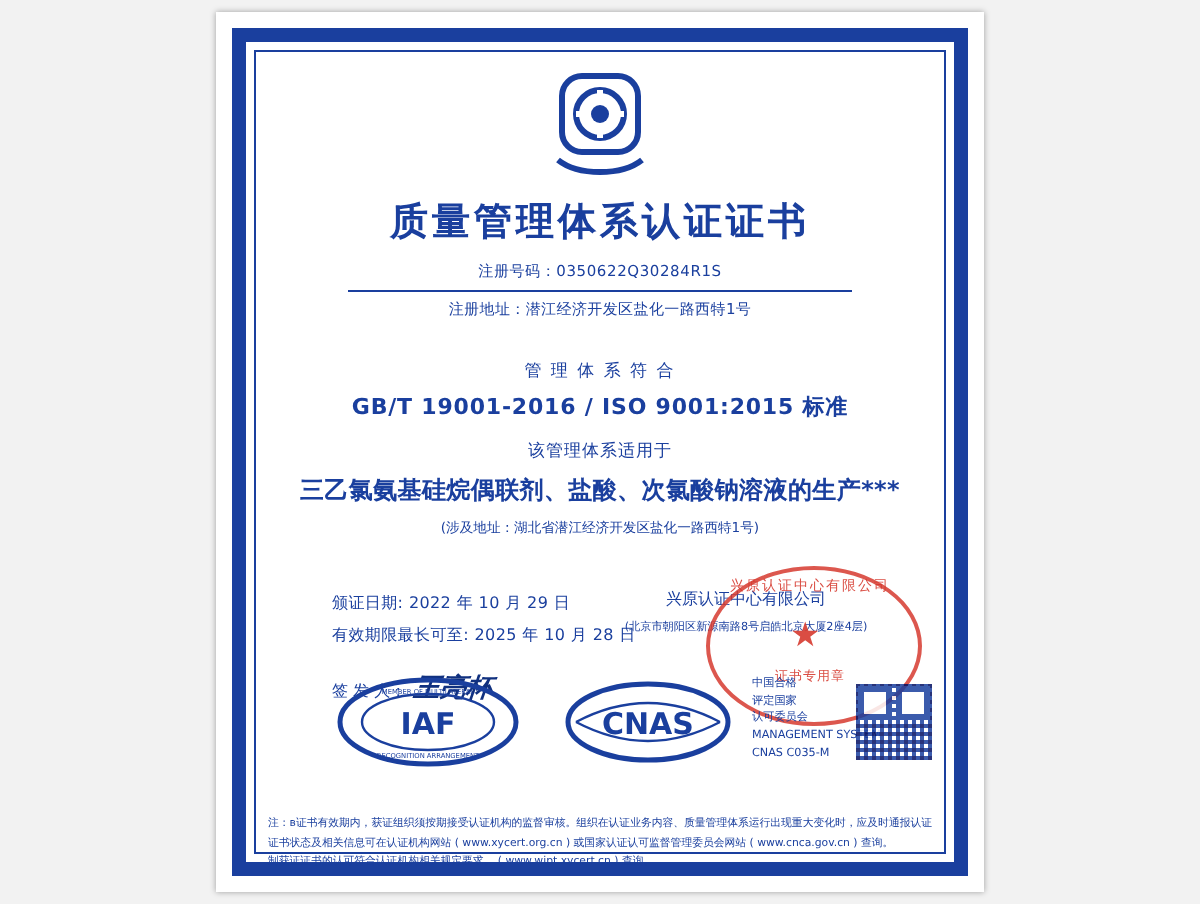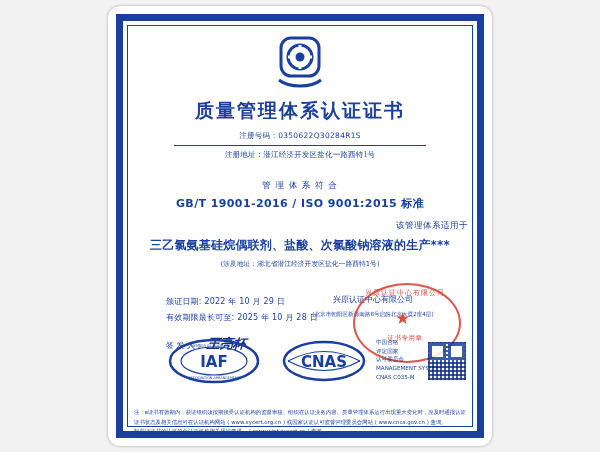--- a/index.html
+++ b/index.html
@@ -22,21 +22,20 @@
   
   .cert {
     position: absolute;
     left: 108px;
     top: 6px;
     width: 384px;
     height: 440px;
     background: #ffffff;
     box-shadow: 0 0 3px rgba(0,0,0,0.35);
     overflow: hidden;
-    border-radius: 12px;
   }
   
   .frame-outer {
     position: absolute;
     left: 8px; top: 8px; right: 8px; bottom: 8px;
     border: 7px solid #1a3f9e;
   }
   .frame-inner {
     position: absolute;
     left: 19px; top: 19px; right: 19px; bottom: 19px;
@@ -87,41 +86,39 @@
     font-weight: bold;
     color: #1a3f9e;
     margin-top: 4px;
     letter-spacing: 0.5px;
   }
   .small-line {
     font-size: 7.5px;
     color: #1a3f9e;
     margin-top: 4px;
     letter-spacing: 0.2px;
-    font-family: Liberation Serif, serif;
   }
   .section-label {
     font-size: 8.5px;
     color: #1a3f9e;
     margin-top: 20px;
     letter-spacing: 1px;
   }
   .standard {
     font-size: 11px;
     font-weight: bold;
     color: #1a3f9e;
     margin-top: 4px;
     letter-spacing: 0.4px;
   }
   .scope-label {
     font-size: 8.5px;
     color: #1a3f9e;
     margin-top: 9px;
     letter-spacing: 0.5px;
-    text-align: right;
   }
   .scope-text {
     font-size: 12px;
     font-weight: bold;
     color: #1a3f9e;
     margin-top: 5px;
     letter-spacing: 0.2px;
   }
   .scope-note {
     font-size: 6.8px;

